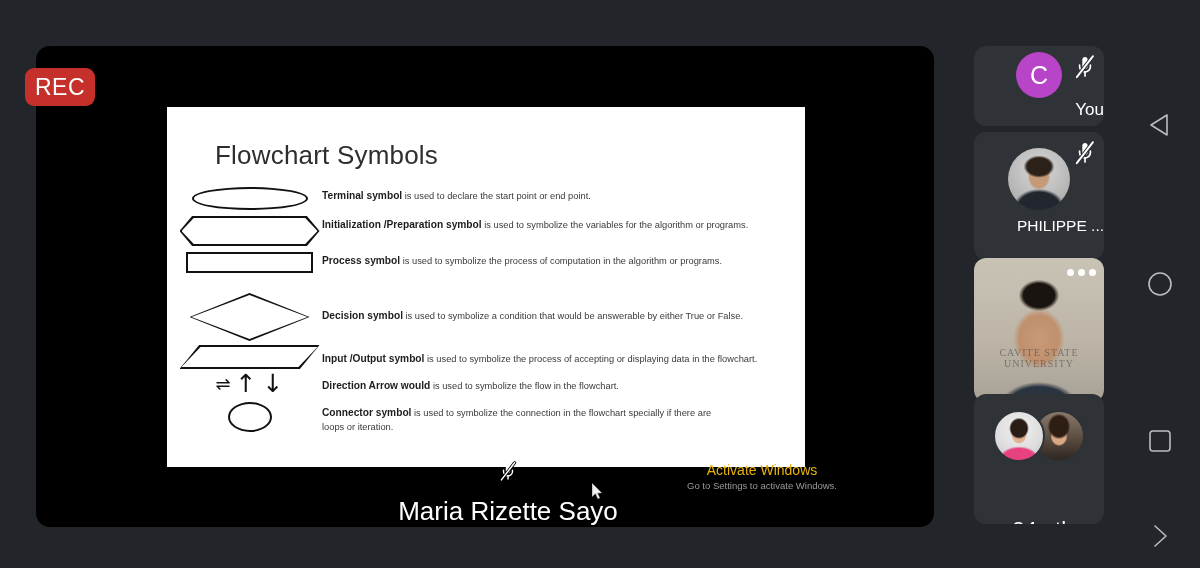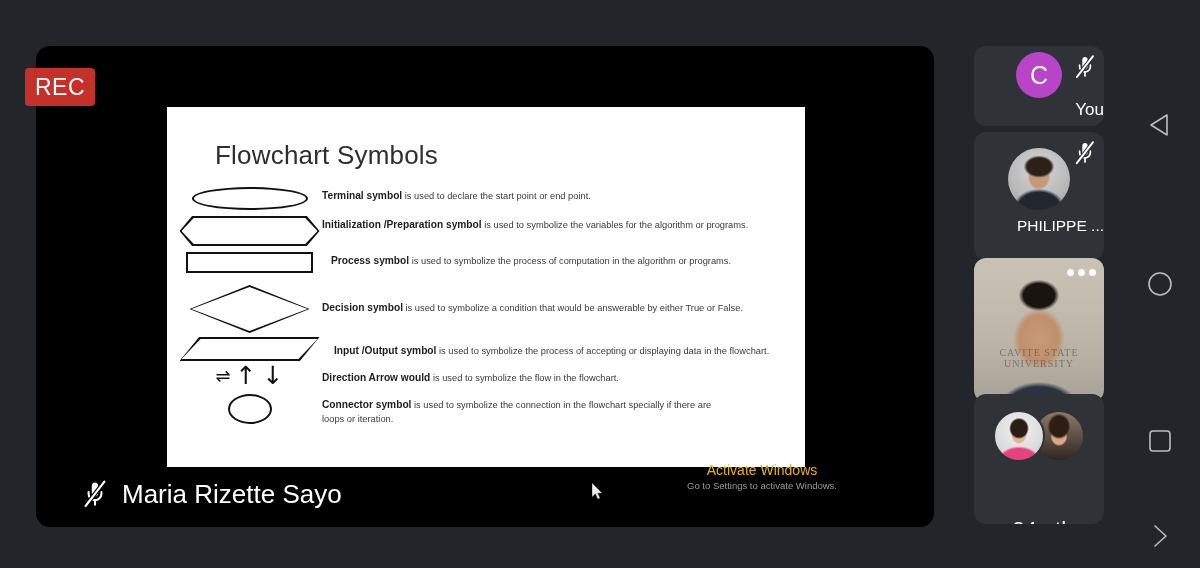--- a/index.html
+++ b/index.html
@@ -24,21 +24,21 @@
     border-radius: 14px;
     overflow: hidden;
   }
 
   
   .rec-badge {
     position: absolute;
     left: 25px; top: 68px;
     width: 70px; height: 38px;
     background: #c6302a;
-    border-radius: 4px;
+    border-radius: 9px;
     display: flex; align-items: center; justify-content: center;
     z-index: 40;
   }
   .rec-badge .rec-text {
     color: #fff;
     font-size: 23px;
     letter-spacing: 0.5px;
     font-family: "Liberation Sans", sans-serif;
   }
 
@@ -173,20 +173,21 @@
   .name-strip {
     position: absolute;
     left: 0; bottom: 0;
     width: 100%;
     height: 66px;
     display: flex;
     align-items: center;
     padding-left: 46px;
     gap: 14px;
     z-index: 25;
+    flex-direction: column;
   }
   .name-strip .mic-off { width: 26px; height: 30px; }
   .name-strip .pname {
     color: #fff;
     font-size: 26px;
     font-weight: 400;
     font-family: "Liberation Sans", sans-serif;
   }
 
   
@@ -340,21 +341,21 @@
 
         <div class="row" style="margin-bottom:6px;">
           <div class="sym-cell">
             <div class="sh-hex"></div>
           </div>
           <div class="txt-cell">
             <b>Initialization /Preparation symbol</b><span> is used to symbolize the variables for the algorithm or programs.</span>
           </div>
         </div>
 
-        <div class="row" style="margin-bottom:12px;gap:9px;">
+        <div class="row" style="margin-bottom:20px;">
           <div class="sym-cell">
             <div class="sh-rect"></div>
           </div>
           <div class="txt-cell">
             <b>Process symbol</b><span> is used to symbolize the process of computation in the algorithm or programs.</span>
           </div>
         </div>
 
         <div class="row" style="margin-bottom:4px;">
           <div class="sym-cell">
@@ -362,21 +363,21 @@
           </div>
           <div class="txt-cell" style="padding-top:16px;">
             <b>Decision symbol</b><span> is used to symbolize a condition that would be answerable by either True or False.</span>
           </div>
         </div>
 
         <div class="row" style="margin-bottom:2px;">
           <div class="sym-cell">
             <div class="sh-para"></div>
           </div>
-          <div class="txt-cell" style="padding-top:7px;margin-left:12px;">
+          <div class="txt-cell" style="padding-top:7px;">
             <b>Input /Output symbol</b><span> is used to symbolize the process of accepting or displaying data in the flowchart.</span>
           </div>
         </div>
 
         <div class="row" style="margin-bottom:6px;">
           <div class="sym-cell">
             <div class="sh-arrows">
               <span class="pair">
                   <span>⇌</span>
                 </span>

